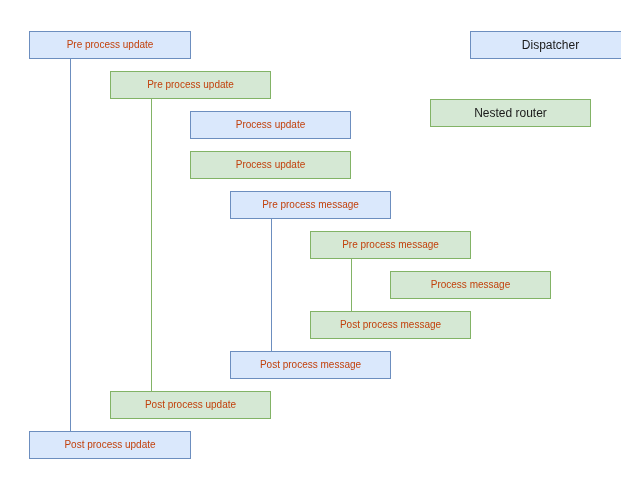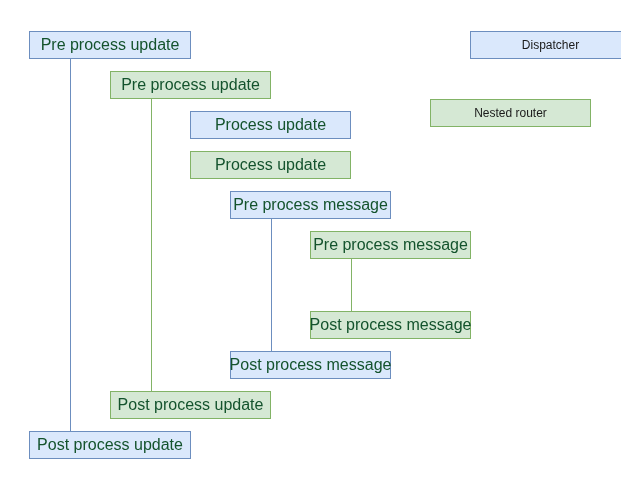--- a/index.html
+++ b/index.html
@@ -16,23 +16,23 @@
     height: 491px;
     background: #ffffff;
     overflow: hidden;
   }
   .node {
     position: absolute;
     box-sizing: border-box;
     display: flex;
     align-items: center;
     justify-content: center;
-    font-size: 16px;
+    font-size: 10px;
     line-height: 14px;
-    color: #14532d;
+    color: #c2410c;
     text-align: right;
     white-space: nowrap;
     z-index: 2;
   }
   .node.blue {
     background: #dae8fc;
     border: 1px solid #6c8ebf;
   }
   .node.green {
     background: #d5e8d4;
@@ -81,20 +81,21 @@
   <div class="edge green" style="left:151px; top:99px;  width:1px; height:292px;"></div>
   <div class="edge blue" style="left:271px; top:219px; width:1px; height:132px;"></div>
   <div class="edge green" style="left:351px; top:259px; width:1px; height:52px;"></div>
 
   <div class="node blue" style="left:29px;  top:31px;  width:162px; height:28px;">Pre process update</div>
   <div class="node green" style="left:110px; top:71px;  width:161px; height:28px;">Pre process update</div>
   <div class="node blue" style="left:190px; top:111px; width:161px; height:28px;">Process update</div>
   <div class="node green" style="left:190px; top:151px; width:161px; height:28px;">Process update</div>
   <div class="node blue" style="left:230px; top:191px; width:161px; height:28px;">Pre process message</div>
   <div class="node green" style="left:310px; top:231px; width:161px; height:28px;">Pre process message</div>
+  <div class="node green" style="left:390px; top:271px; width:161px; height:28px;">Process message</div>
   <div class="node green" style="left:310px; top:311px; width:161px; height:28px;">Post process message</div>
   <div class="node blue" style="left:230px; top:351px; width:161px; height:28px;">Post process message</div>
   <div class="node green" style="left:110px; top:391px; width:161px; height:28px;">Post process update</div>
   <div class="node blue" style="left:29px;  top:431px; width:162px; height:28px;">Post process update</div>
 
   <div class="legend-node blue" style="left:430px; top:31px; width:161px; height:28px;">Dispatcher</div>
   <div class="legend-node green" style="left:430px; top:71px; width:161px; height:28px;">Nested router</div>
 
 </div>
 

